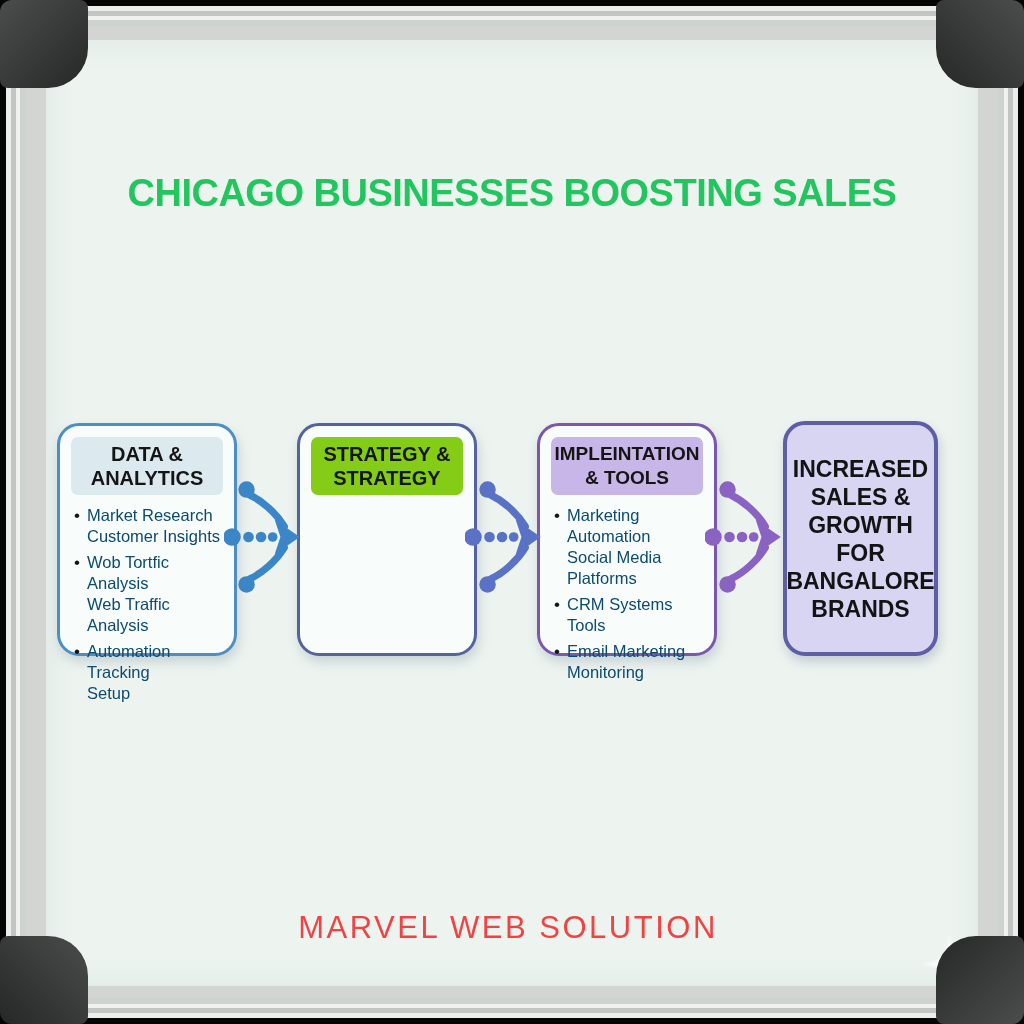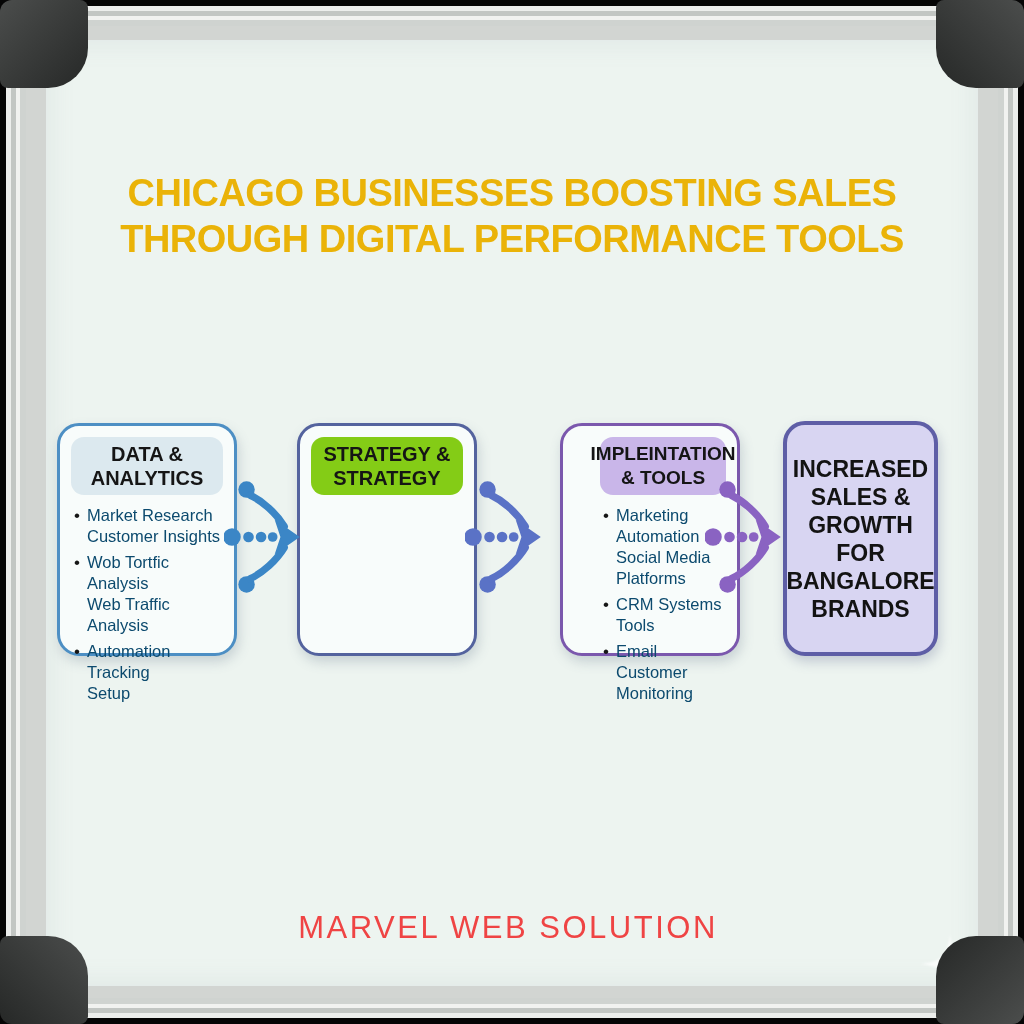--- a/index.html
+++ b/index.html
@@ -12,35 +12,35 @@
   .board{position:absolute;left:40px;top:34px;right:40px;bottom:32px;background:#edf4f0;
          box-shadow:inset 0 0 30px rgba(120,145,150,.14);}
   .cap{position:absolute;width:88px;height:88px;z-index:6;
        background:linear-gradient(135deg,#4b4d4c,#262827);}
   .cap.tl{left:0;top:0;border-radius:12px 8px 40px 8px;}
   .cap.tr{right:0;top:0;border-radius:8px 12px 8px 40px;background:linear-gradient(225deg,#4b4d4c,#262827);}
   .cap.bl{left:0;bottom:0;border-radius:8px 40px 8px 12px;background:linear-gradient(45deg,#262827,#4b4d4c);}
   .cap.br{right:0;bottom:0;border-radius:40px 8px 12px 8px;background:linear-gradient(315deg,#4b4d4c,#262827);}
   
   .title{position:absolute;left:0;right:0;top:170px;text-align:center;z-index:3;
-         color:#eab308;font-weight:700;font-size:38px;line-height:46px;letter-spacing:-.5px;}
+         color:#22c55e;font-weight:700;font-size:38px;line-height:46px;letter-spacing:-.5px;}
   
   .stage{position:absolute;top:423px;width:180px;height:233px;background:#f8fcfb;
          border:3px solid #888;border-radius:22px;z-index:4;box-sizing:border-box;
          box-shadow:2px 6px 12px rgba(90,110,130,.25);}
-  .stage .hdr{margin:11px 11px 0;height:58px;border-radius:13px;display:flex;
+  .stage .hdr{margin:11px 11px 0;height:58px;border-radius:7px;display:flex;
               align-items:center;justify-content:center;text-align:center;
               font-weight:700;font-size:20px;line-height:24px;color:#151515;white-space:pre-line;}
   .stage ul{list-style:none;margin:10px 0 0;padding:0 4px 0 14px;}
   .stage li{position:relative;padding-left:13px;margin-bottom:5px;font-size:16.5px;
             line-height:21px;color:#0c4a6e;white-space:pre-line;}
   .stage li::before{content:"\2022";position:absolute;left:0;top:0;font-size:17px;color:#161616;}
   .stage1{left:57px;border-color:#4d8fc4;}   .stage1 .hdr{background:#dce9ef;}
   .stage2{left:297px;border-color:#54639e;}  .stage2 .hdr{background:#84cc16;}
-  .stage3{left:560px;border-color:#7b58ad;padding-left:26px;}  .stage3 .hdr{background:#c9b6e9;font-size:19px;}
+  .stage3{left:537px;border-color:#7b58ad;}  .stage3 .hdr{background:#c9b6e9;font-size:19px;}
   .result{position:absolute;left:783px;top:421px;width:155px;height:235px;z-index:4;
           background:#d8d5f2;border:4px solid #5e5ea6;border-radius:22px;box-sizing:border-box;
           display:flex;align-items:center;justify-content:center;text-align:center;
           font-weight:700;font-size:23px;line-height:28px;color:#131313;white-space:pre-line;
           box-shadow:2px 6px 12px rgba(90,100,140,.28);}
   
   .conn{position:absolute;top:477px;width:78px;height:120px;z-index:5;}
   .conn1{left:224px;color:#3b86c6;}
   .conn2{left:465px;color:#5a72c6;}
   .conn3{left:705px;color:#8a63c2;}
@@ -76,21 +76,20 @@
   <div class="frame">
     <div class="board"></div>
   </div>
   <div class="cap tl"></div>
   <div class="cap tr"></div>
   <div class="cap bl"></div>
   <div class="cap br"></div>
 
   <div class="title">
     <div>CHICAGO BUSINESSES BOOSTING SALES</div>
-    <div>THROUGH DIGITAL PERFORMANCE TOOLS</div>
   </div>
 
   <div class="stage stage1">
     <div class="hdr">DATA &amp;
 ANALYTICS</div>
     <ul>
       <li>Market Research
 Customer Insights</li>
       <li>Wob Tortfic Analysis
 Web Traffic Analysis</li>
@@ -113,21 +112,21 @@
   </svg>
 
   <div class="stage stage3">
     <div class="hdr">IMPLEINTATION
 &amp; TOOLS</div>
     <ul>
       <li>Marketing Automation
 Social Media Platforms</li>
       <li>CRM Systems
 Tools</li>
-      <li>Email Customer
+      <li>Email Marketing
 Monitoring</li>
     </ul>
   </div>
 
   <svg class="conn conn3" viewBox="0 0 80 124">
     <use href="#flow-arrow"></use>
   </svg>
 
   <div class="result">INCREASED
 SALES &amp;

